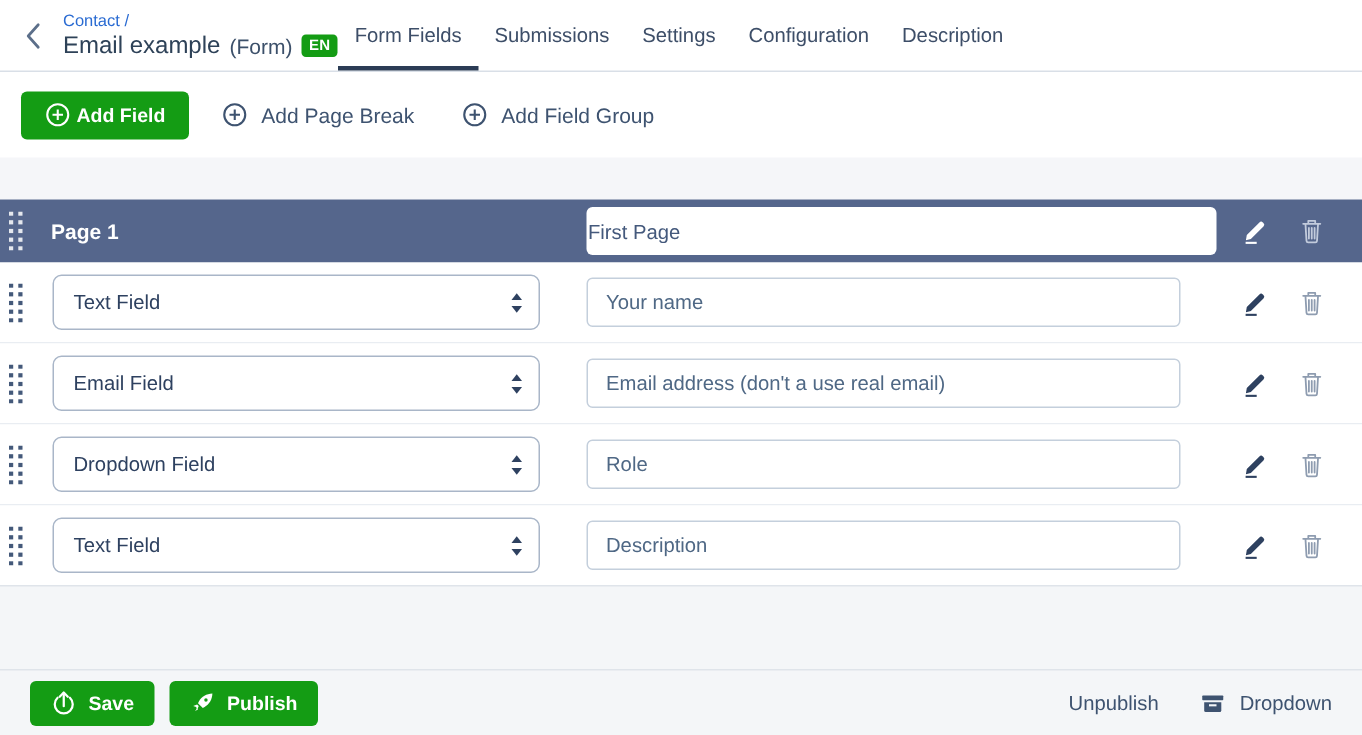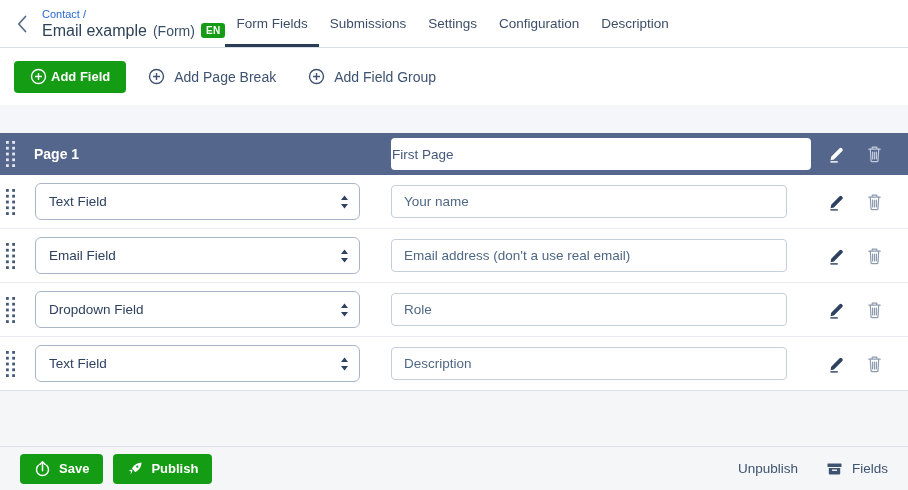--- a/index.html
+++ b/index.html
@@ -365,18 +365,18 @@
       <span>Publish</span>
     </button>
     <div class="footer-right">
       <button class="text-link">Unpublish</button>
       <button class="archive-link">
         <svg width="17" height="16" viewBox="0 0 17 16" fill="#3e5370">
             <rect x="1.5" y="2.6" width="14" height="3.3" rx="0.5"></rect>
             <path d="M2.8 7.1 h11.4 v5.5 a1 1 0 0 1 -1 1 H3.8 a1 1 0 0 1 -1-1 Z"></path>
             <rect x="6" y="8.5" width="5" height="1.4" fill="#f4f6f8"></rect>
           </svg>
-        <span>Fields</span>
+        <span>Dropdown</span>
       </button>
     </div>
   </div>
 
 </div>
 
 </body></html>

